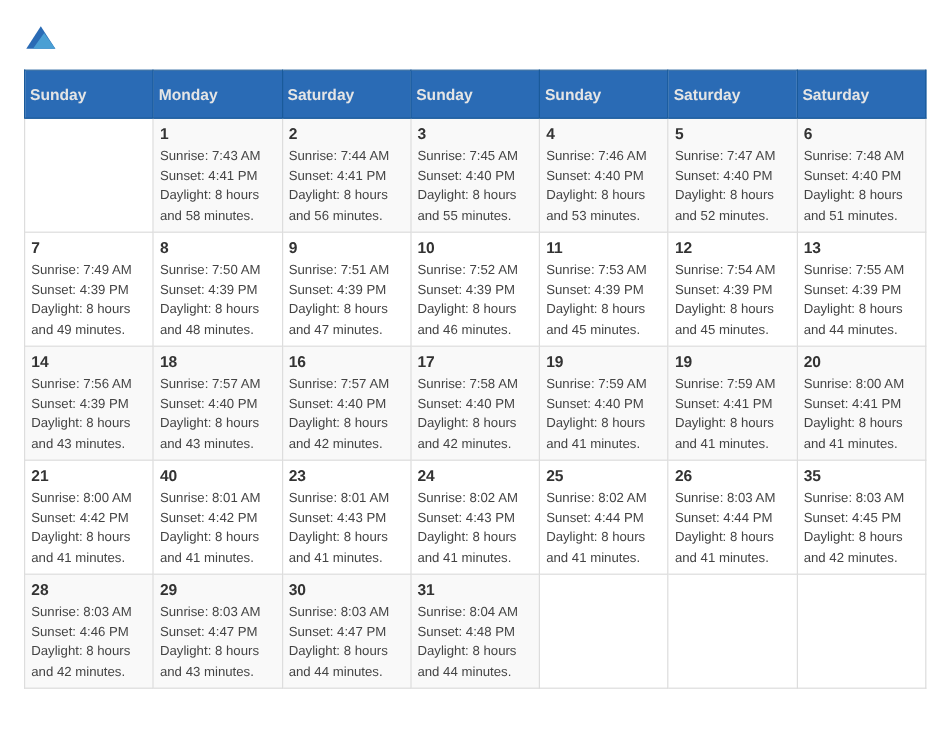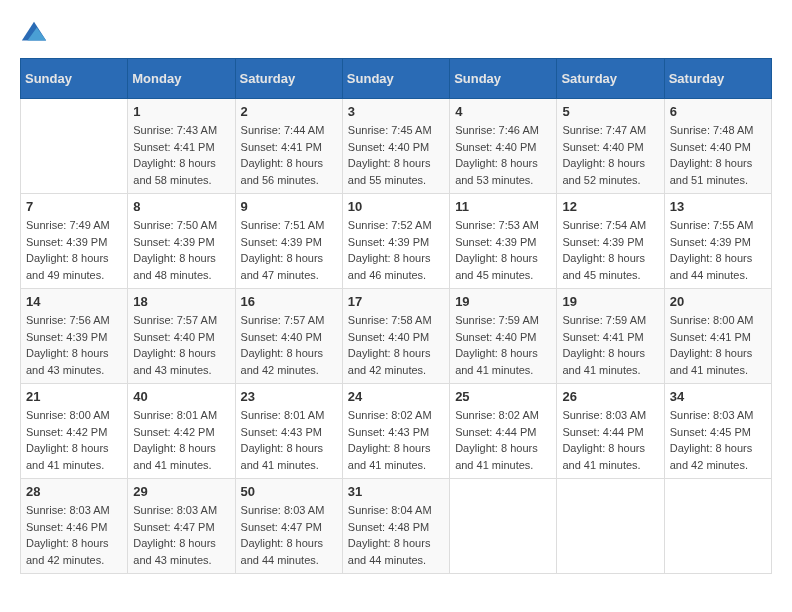--- a/index.html
+++ b/index.html
@@ -232,35 +232,35 @@
         </td>
         <td>
           <span class="day-num">25</span>
           <div class="sun-info">Sunrise: 8:02 AM<br>Sunset: 4:44 PM<br>Daylight: 8 hours and 41 minutes.</div>
         </td>
         <td>
           <span class="day-num">26</span>
           <div class="sun-info">Sunrise: 8:03 AM<br>Sunset: 4:44 PM<br>Daylight: 8 hours and 41 minutes.</div>
         </td>
         <td>
-          <span class="day-num">34</span>
+          <span class="day-num">35</span>
           <div class="sun-info">Sunrise: 8:03 AM<br>Sunset: 4:45 PM<br>Daylight: 8 hours and 42 minutes.</div>
         </td>
       </tr>
       <tr>
         <td>
           <span class="day-num">28</span>
           <div class="sun-info">Sunrise: 8:03 AM<br>Sunset: 4:46 PM<br>Daylight: 8 hours and 42 minutes.</div>
         </td>
         <td>
           <span class="day-num">29</span>
           <div class="sun-info">Sunrise: 8:03 AM<br>Sunset: 4:47 PM<br>Daylight: 8 hours and 43 minutes.</div>
         </td>
         <td>
-          <span class="day-num">50</span>
+          <span class="day-num">30</span>
           <div class="sun-info">Sunrise: 8:03 AM<br>Sunset: 4:47 PM<br>Daylight: 8 hours and 44 minutes.</div>
         </td>
         <td>
           <span class="day-num">31</span>
           <div class="sun-info">Sunrise: 8:04 AM<br>Sunset: 4:48 PM<br>Daylight: 8 hours and 44 minutes.</div>
         </td>
         <td class="empty-cell"></td>
         <td class="empty-cell"></td>
         <td class="empty-cell"></td>
       </tr>

